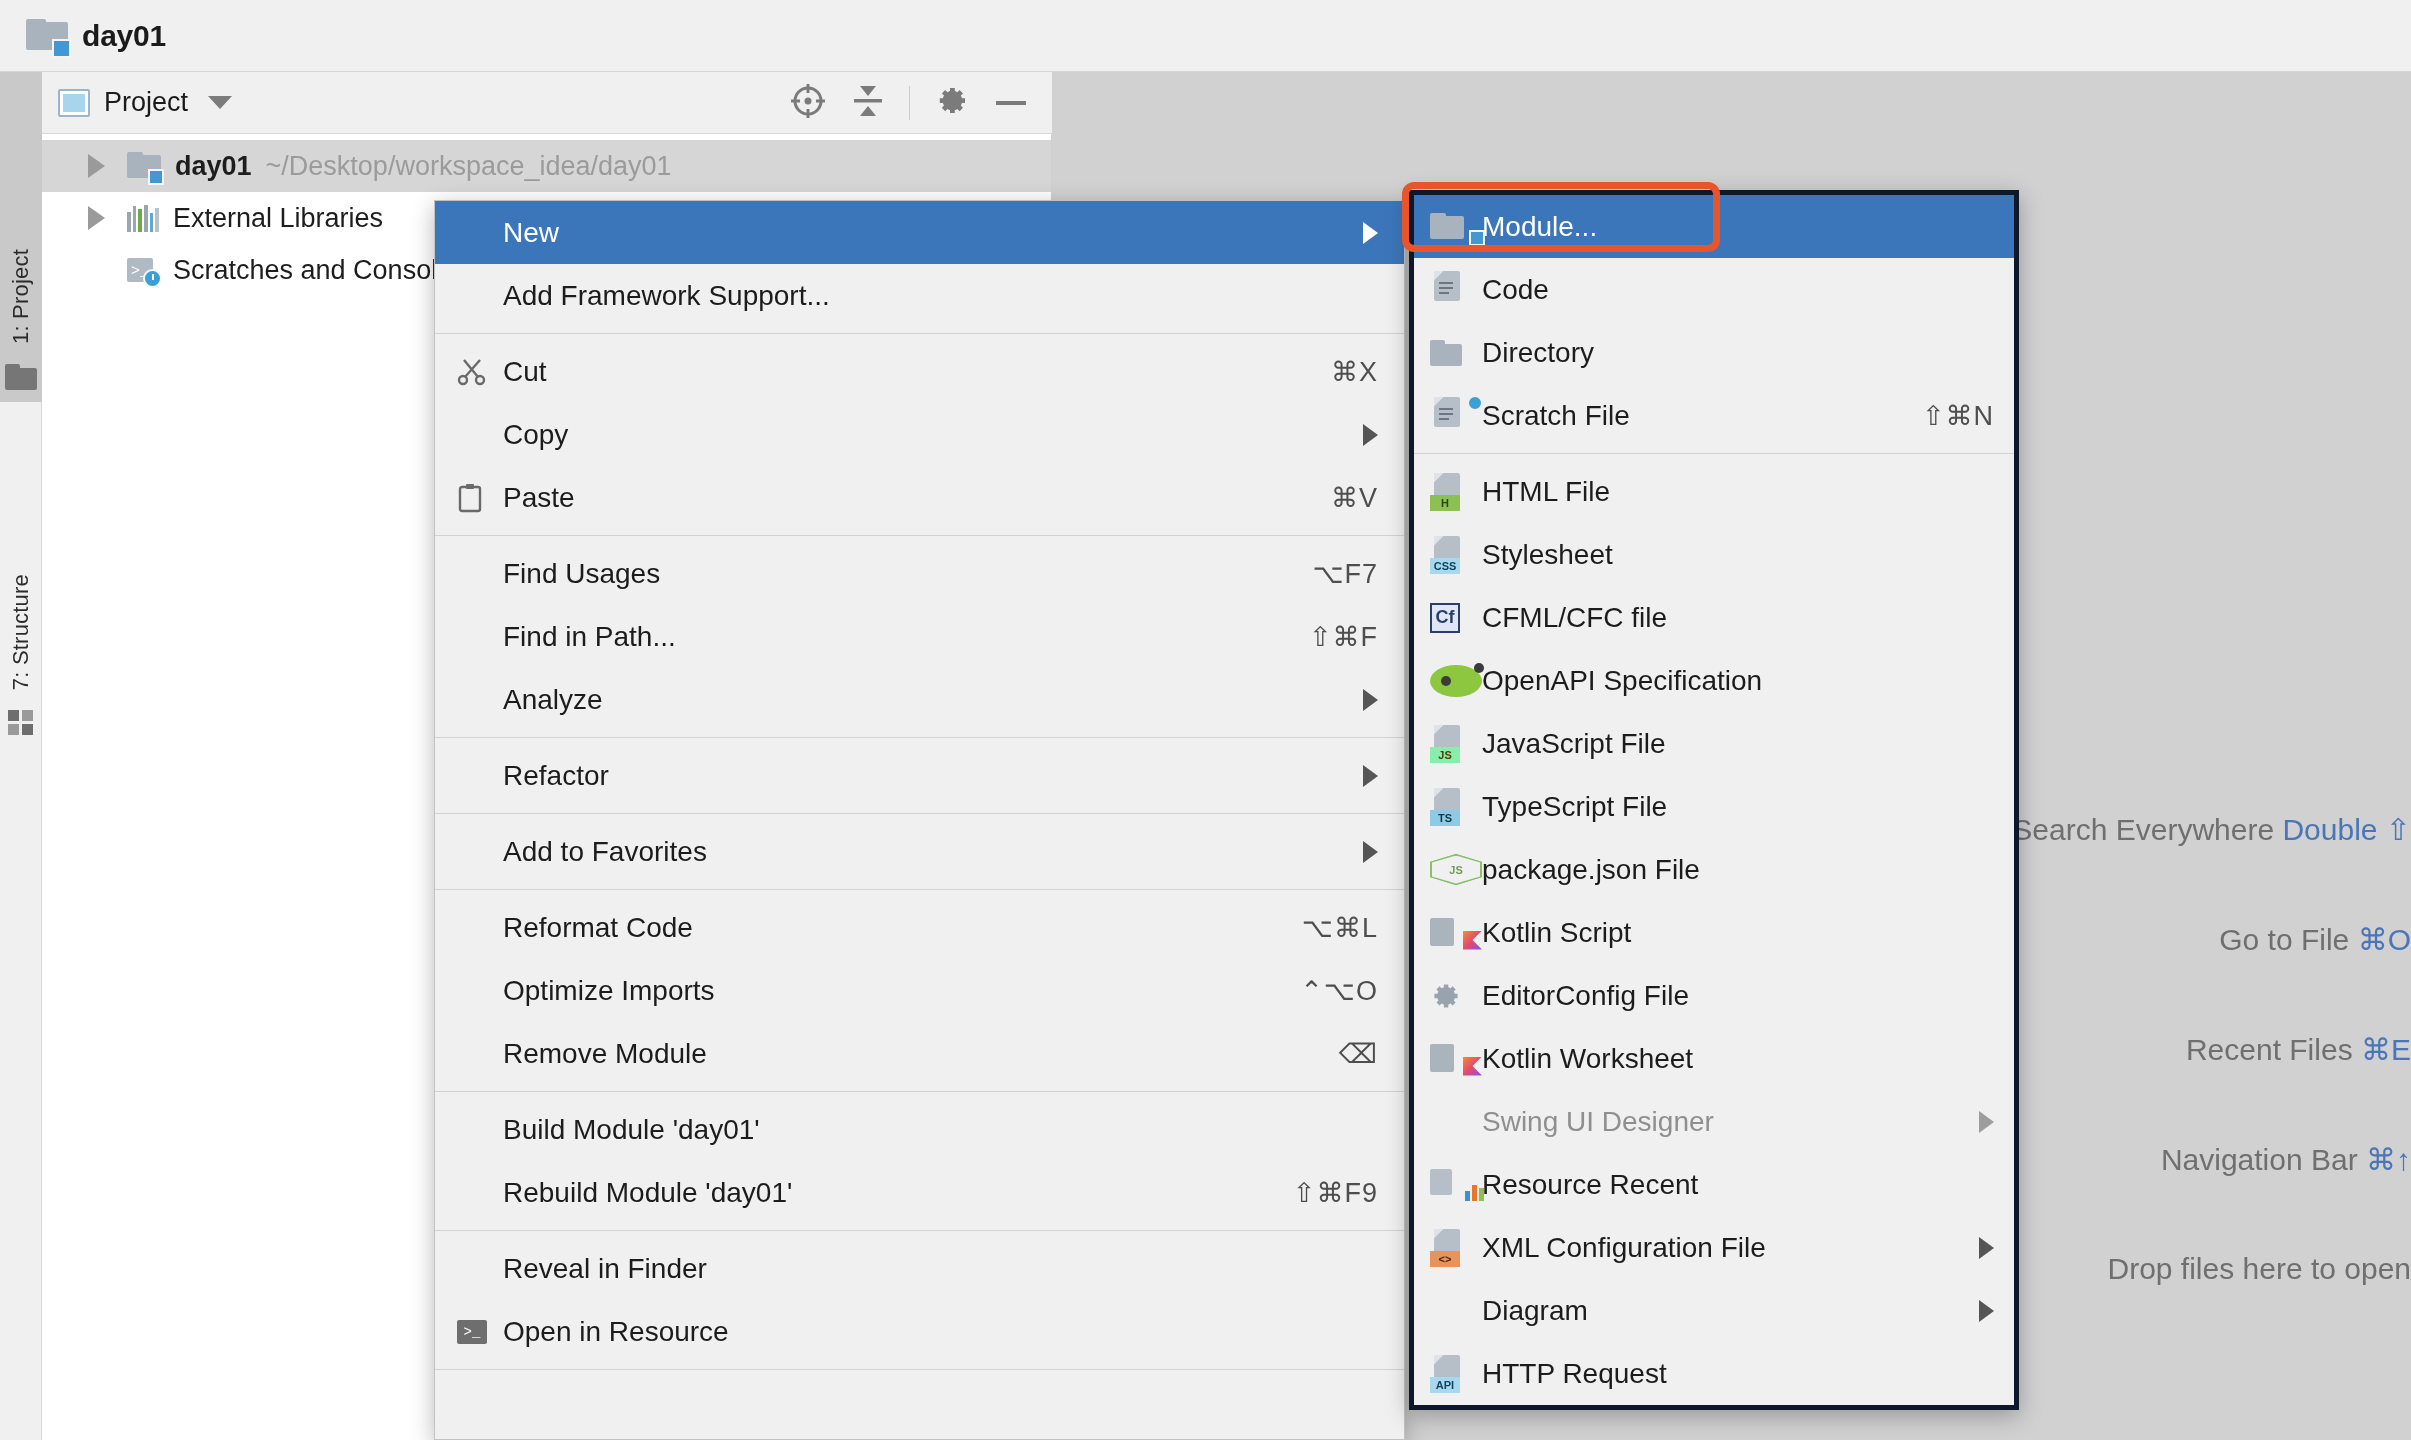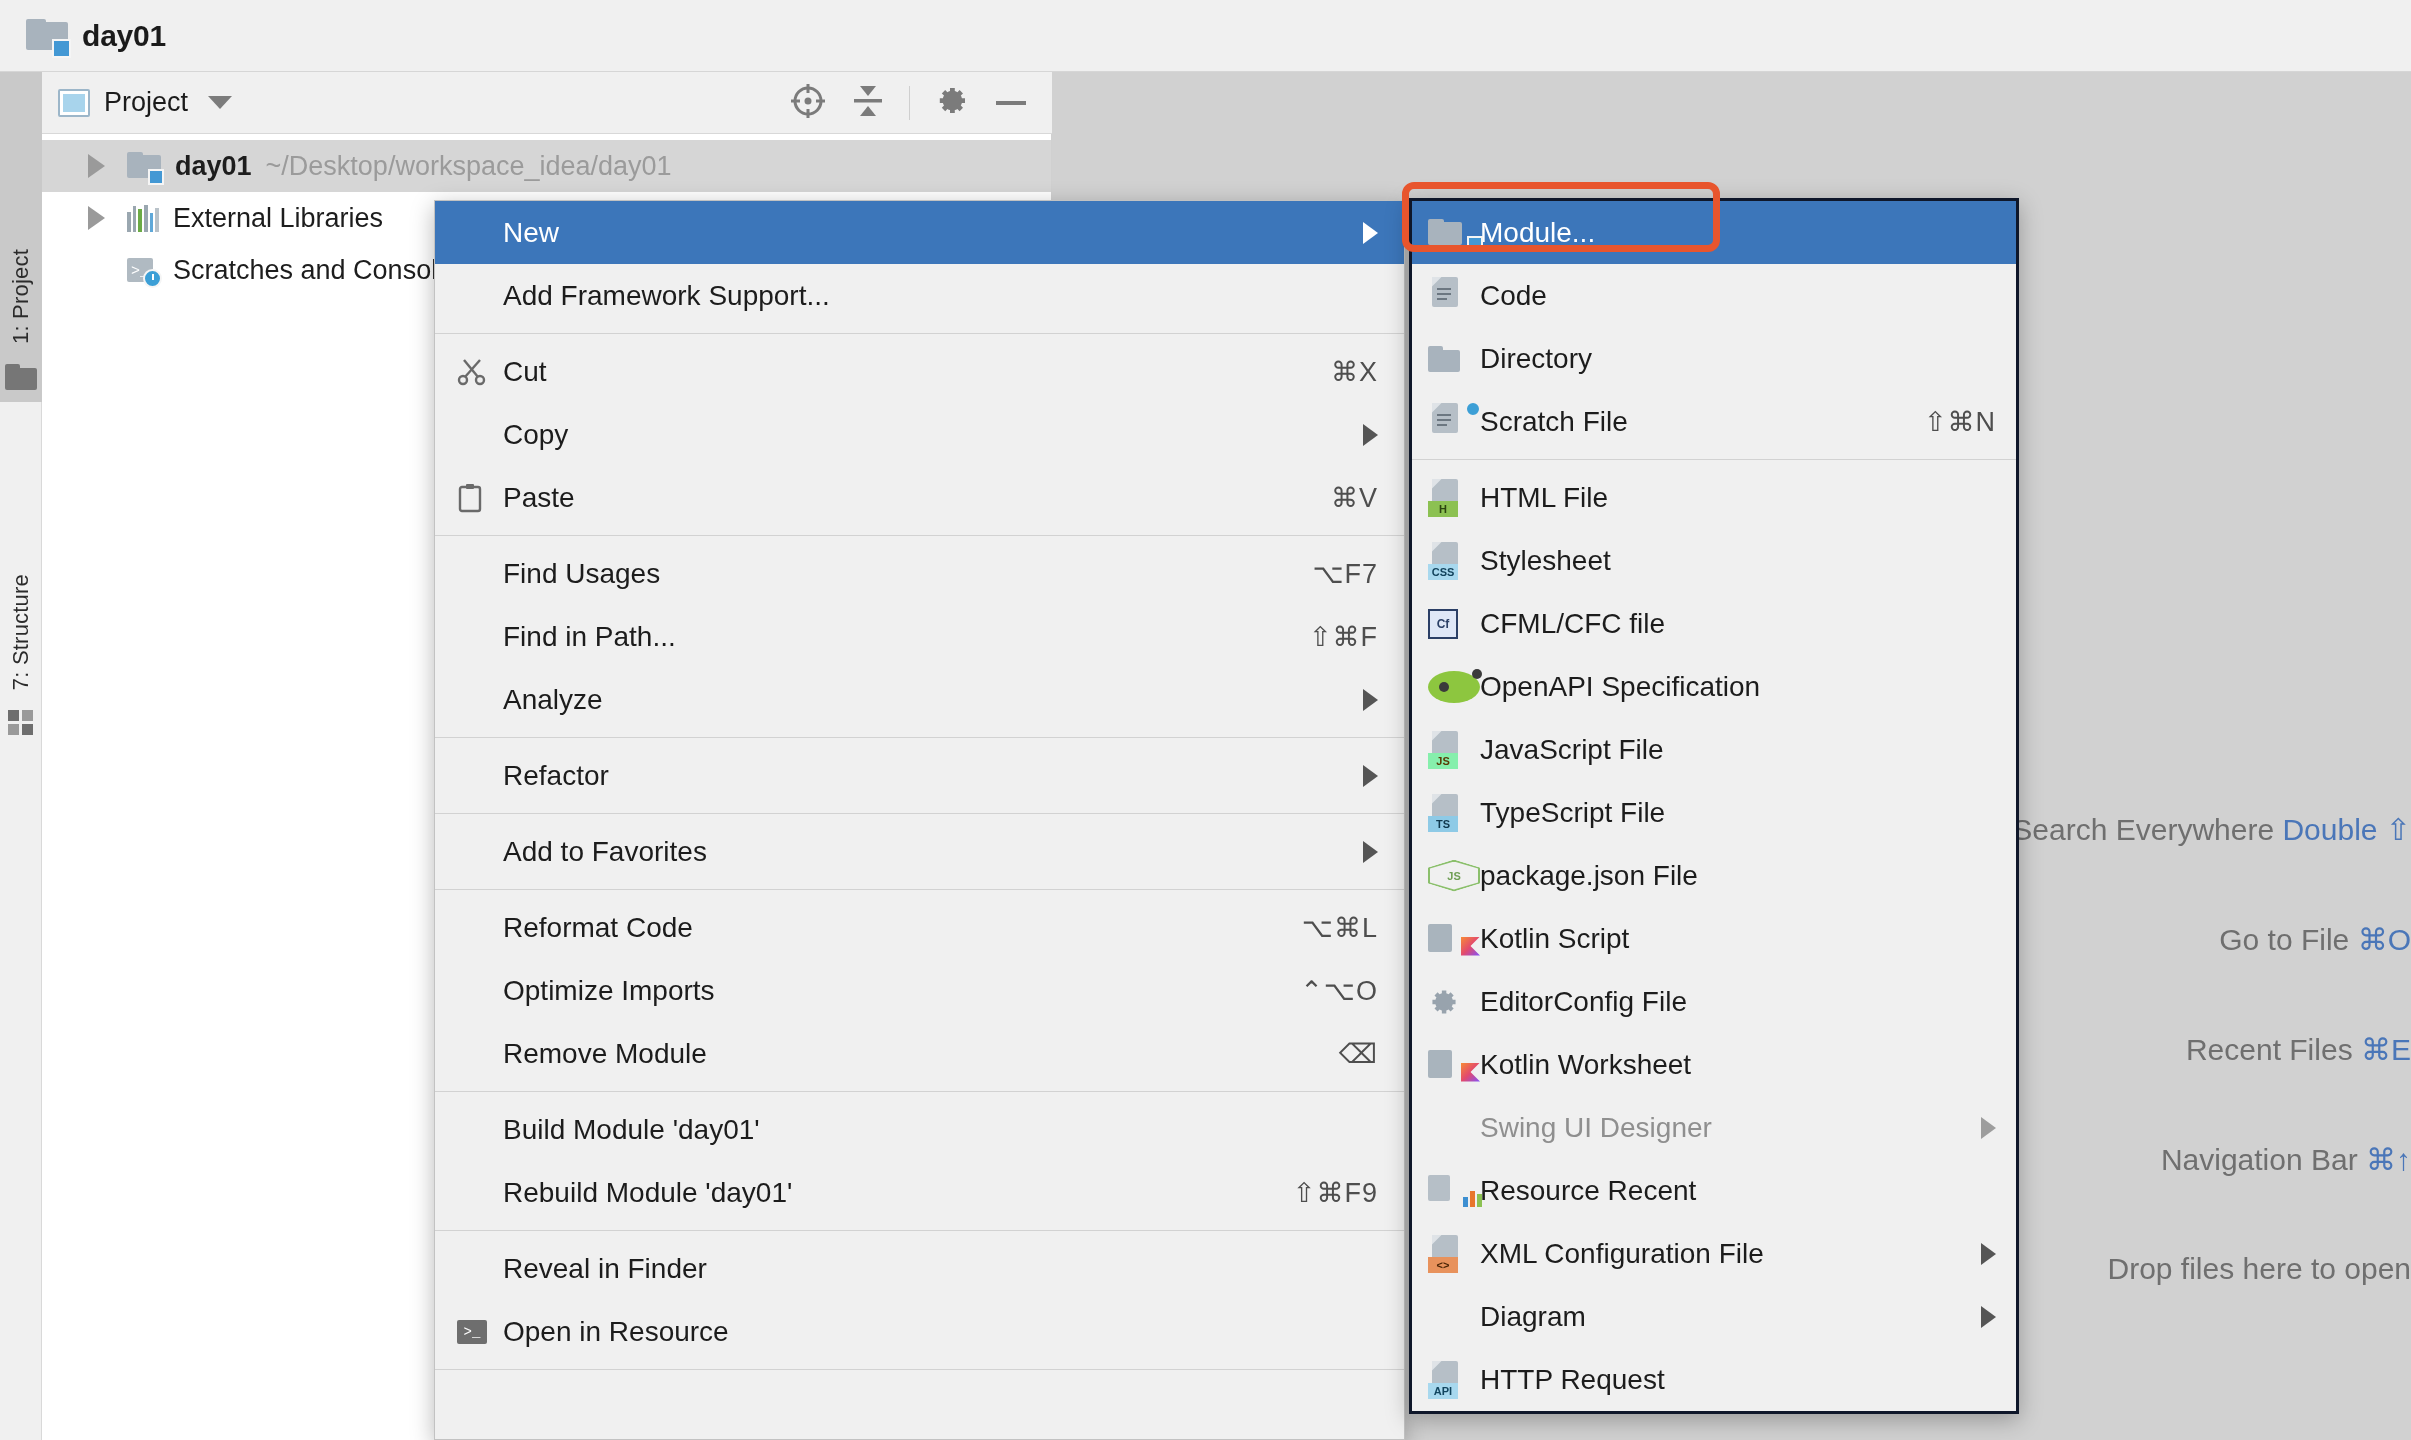--- a/index.html
+++ b/index.html
@@ -117,22 +117,22 @@
     width: 0; height: 0; margin-left: 34px;
     border-top: 11px solid transparent; border-bottom: 11px solid transparent;
     border-left: 15px solid #555;
   }
   .mi.highlight .mi-arrow { border-left-color: #ffffff; }
   .mi.dim .mi-arrow { border-left-color: #9d9d9d; }
   .sep { height: 1px; background: #d2d2d2; margin: 6px 0; }
 
   
   .submenu {
-    position: absolute; left: 1409px; top: 198px; width: 610px;
-    background: #f0f0f0; border: 3px solid #0f172a;
+    position: absolute; left: 1409px; top: 190px; width: 610px;
+    background: #f0f0f0; border: 5px solid #0f172a;
     box-shadow: 0 6px 22px rgba(0,0,0,0.28);
     font-size: 28px; color: #1c1c1c; overflow: hidden;
   }
   .submenu .mi { height: 63px; padding-left: 16px; padding-right: 20px; }
   .submenu .mi .mi-ico { width: 52px; flex: 0 0 52px; }
 
   
   .red-box {
     position: absolute; left: 1402px; top: 182px; width: 318px; height: 70px;
     border: 7px solid #e8552d; border-radius: 12px; pointer-events: none;
@@ -225,21 +225,21 @@
     position: absolute; left: 9px; top: 11px; width: 16px; height: 16px;
   }
   .ic-file .lines i {
     display:block; height: 2px; background: #6c7781; margin-bottom: 3px;
   }
 
   
   .ic-cf {
     width: 30px; height: 30px; border: 2px solid #2b3f66; background: #dfe7f7;
     display: flex; align-items: center; justify-content: center;
-    font-size: 12px; font-weight: bold; color: #2b3f66;
+    font-size: 18px; font-weight: bold; color: #2b3f66;
   }
 
   
   .ic-openapi { width: 32px; height: 32px; border-radius: 50%; background: #8dc63f; }
   .ic-openapi::after {
     content:""; position:absolute; left: 11px; top: 11px; width: 10px; height: 10px;
     border-radius: 50%; background: #3b3b3b;
   }
   .ic-openapi .dot {
     position:absolute; right: -2px; top: -2px; width: 10px; height: 10px;

